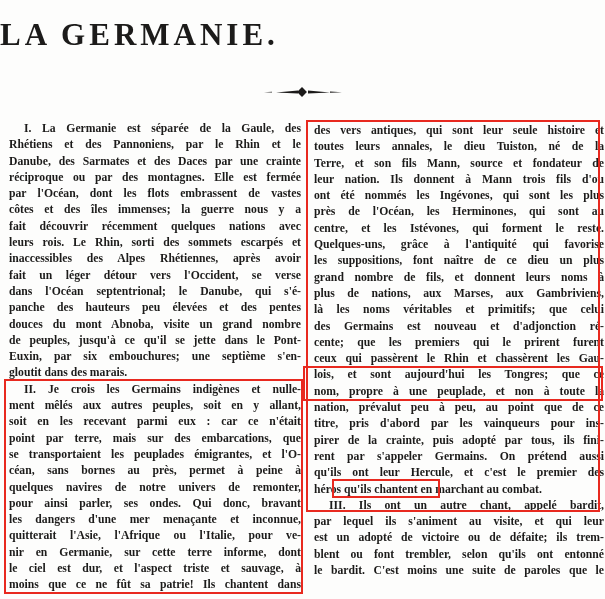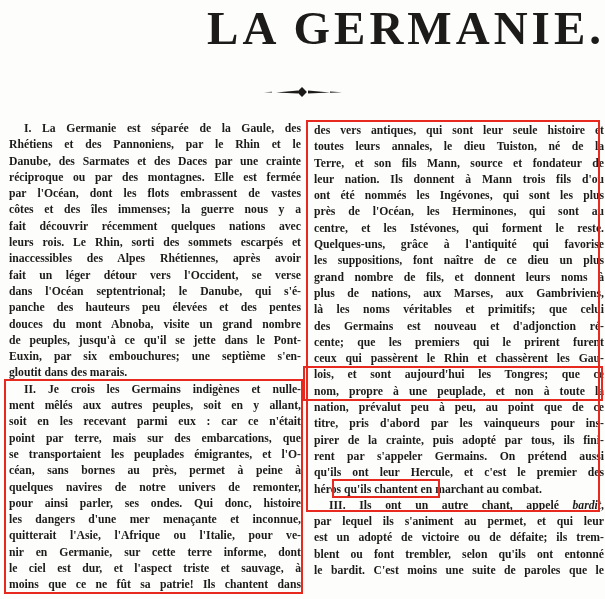--- a/index.html
+++ b/index.html
@@ -1,27 +1,27 @@
 <!DOCTYPE html>
 <html><head>
 <meta charset="utf-8">
 <style>
   html,body{margin:0;padding:0;background:#ffffff;}
   .page{position:relative;width:605px;height:599px;background:#fdfdfc;overflow:hidden;
         font-family:"Liberation Serif",serif;color:#1c1b1a;}
-  .title{position:absolute;top:1px;left:0;width:100%;text-align:right;
-         font-size:47px;font-weight:bold;letter-spacing:4px;}
+  .title{position:absolute;top:17px;left:0;width:100%;text-align:left;
+         font-size:31px;font-weight:bold;letter-spacing:4px;}
   .ornament{position:absolute;top:83px;left:50%;transform:translateX(-50%);}
   .col{position:absolute;font-size:11.7px;font-weight:bold;line-height:16.3px;}
   .col-left{left:9px;top:121px;width:292px;}
   .col-right{left:314px;top:123px;width:290px;}
   .line{height:16.3px;overflow:hidden;text-align:justify;text-align-last:justify;}
   .line.ind{text-indent:15px;}
   .line.end{text-align-last:left;}
-  .it{font-style:italic;}
+  .it{}
   .abox{position:absolute;border:2px solid #e8291f;box-sizing:border-box;pointer-events:none;}
   #box-left{left:4px;top:379px;width:299px;height:215px;}
   #box-right-outer{left:306px;top:120px;width:294px;height:392px;}
   #box-right-nested{left:303px;top:366px;width:300px;height:35px;}
   #box-hercule{left:332px;top:479px;width:108px;height:19px;}
 </style>
 </head>
 <body>
 
 <div class="page" style="background: rgb(253, 253, 252); color: rgb(28, 27, 26);">
@@ -55,21 +55,21 @@
       <div class="line">de peuples, jusqu'à ce qu'il se jette dans le Pont-</div>
       <div class="line">Euxin, par six embouchures; une septième s'en-</div>
       <div class="line end">gloutit dans des marais.</div>
       <div class="line ind">II. Je crois les Germains indigènes et nulle-</div>
       <div class="line">ment mêlés aux autres peuples, soit en y allant,</div>
       <div class="line">soit en les recevant parmi eux : car ce n'était</div>
       <div class="line">point par terre, mais sur des embarcations, que</div>
       <div class="line">se transportaient les peuplades émigrantes, et l'O-</div>
       <div class="line">céan, sans bornes au près, permet à peine à</div>
       <div class="line">quelques navires de notre univers de remonter,</div>
-      <div class="line">pour ainsi parler, ses ondes. Qui donc, histoire</div>
+      <div class="line">pour ainsi parler, ses ondes. Qui donc, bravant</div>
       <div class="line">les dangers d'une mer menaçante et inconnue,</div>
       <div class="line">quitterait l'Asie, l'Afrique ou l'Italie, pour ve-</div>
       <div class="line">nir en Germanie, sur cette terre informe, dont</div>
       <div class="line">le ciel est dur, et l'aspect triste et sauvage, à</div>
       <div class="line">moins que ce ne fût sa patrie! Ils chantent dans</div>
     </div>
   <div class="col col-right" id="col-right">
       <div class="line">des vers antiques, qui sont leur seule histoire et</div>
       <div class="line">toutes leurs annales, le dieu Tuiston, né de la</div>
       <div class="line">Terre, et son fils Mann, source et fondateur de</div>
@@ -87,21 +87,21 @@
       <div class="line">ceux qui passèrent le Rhin et chassèrent les Gau-</div>
       <div class="line">lois, et sont aujourd'hui les Tongres; que ce</div>
       <div class="line">nom, propre à une peuplade, et non à toute la</div>
       <div class="line">nation, prévalut peu à peu, au point que de ce</div>
       <div class="line">titre, pris d'abord par les vainqueurs pour ins-</div>
       <div class="line">pirer de la crainte, puis adopté par tous, ils fini-</div>
       <div class="line">rent par s'appeler Germains. On prétend aussi</div>
       <div class="line">qu'ils ont leur Hercule, et c'est le premier des</div>
       <div class="line end">héros qu'ils chantent en marchant au combat.</div>
       <div class="line ind"><span>III. Ils ont un autre chant, appelé </span><span class="it">bardit</span><span>,</span></div>
-      <div class="line">par lequel ils s'animent au permet, et qui leur</div>
+      <div class="line">par lequel ils s'animent au visite, et qui leur</div>
       <div class="line">est un adopté de victoire ou de défaite; ils trem-</div>
       <div class="line">blent ou font trembler, selon qu'ils ont entonné</div>
       <div class="line">le bardit. C'est moins une suite de paroles que le</div>
     </div>
 
   <div class="abox" id="box-left" style="border-color: rgb(232, 41, 31);"></div>
   <div class="abox" id="box-right-outer" style="border-color: rgb(232, 41, 31);"></div>
   <div class="abox" id="box-right-nested" style="border-color: rgb(232, 41, 31);"></div>
   <div class="abox" id="box-hercule" style="border-color: rgb(232, 41, 31);"></div>
 

